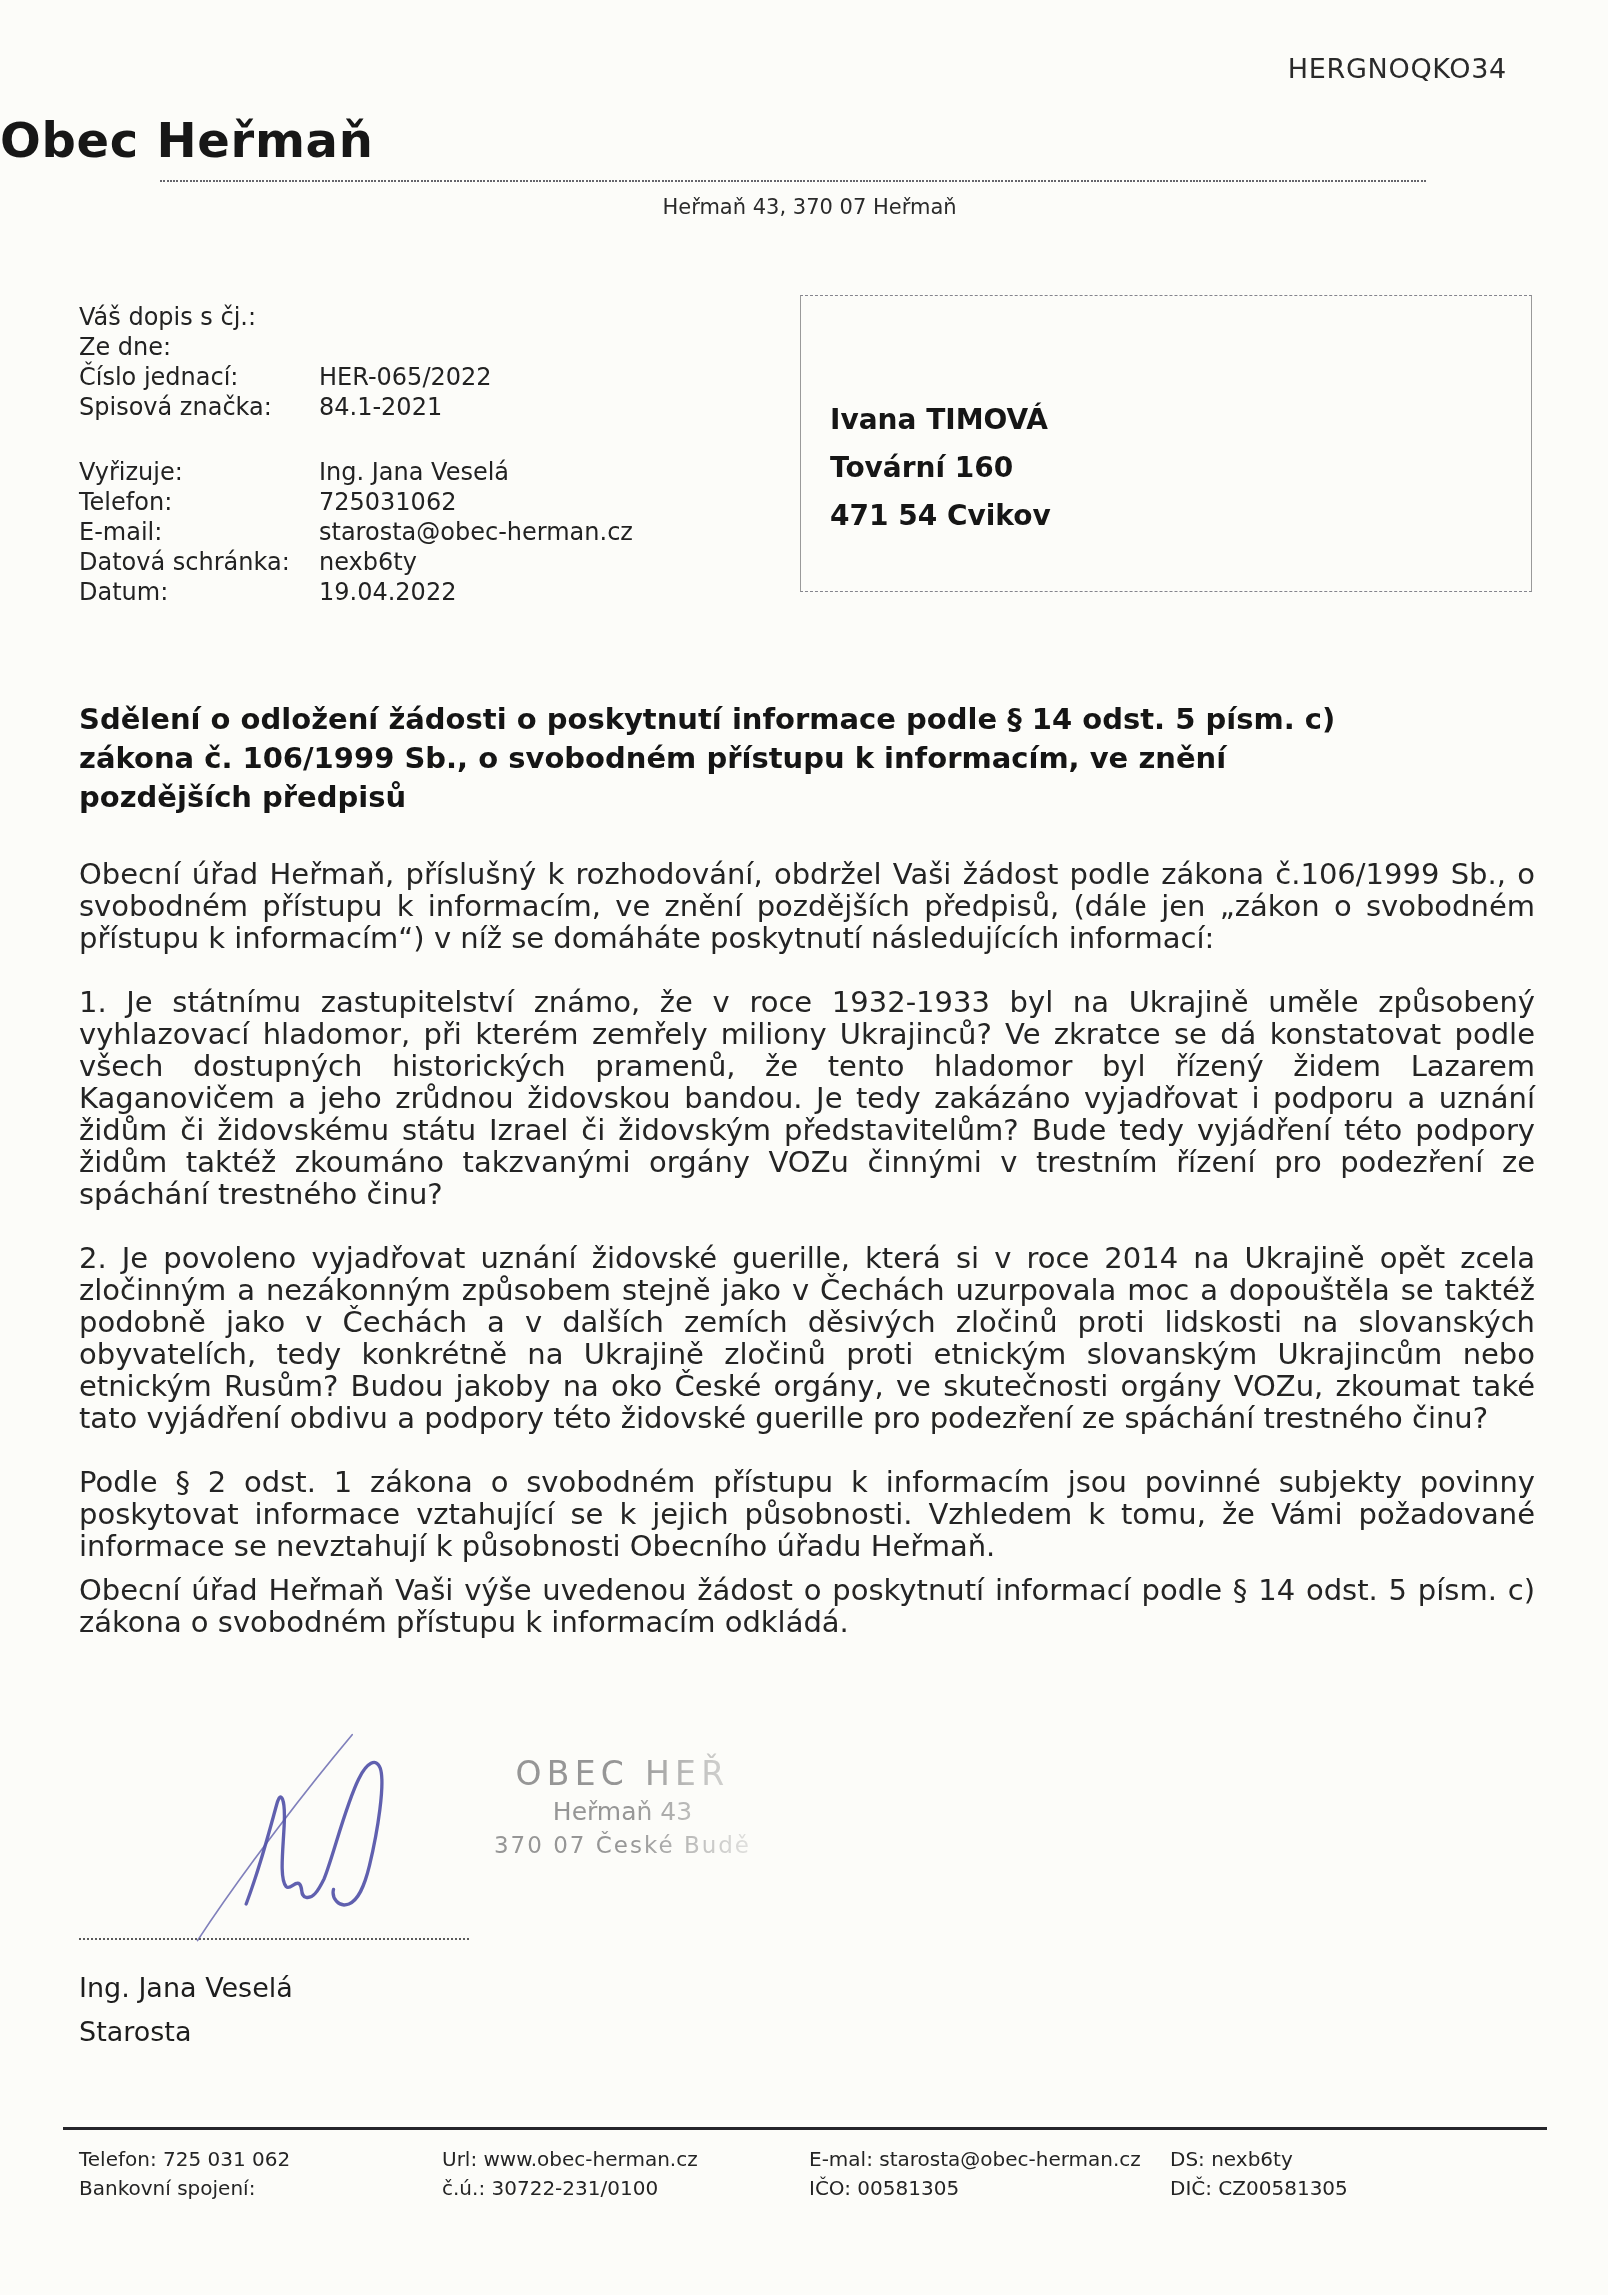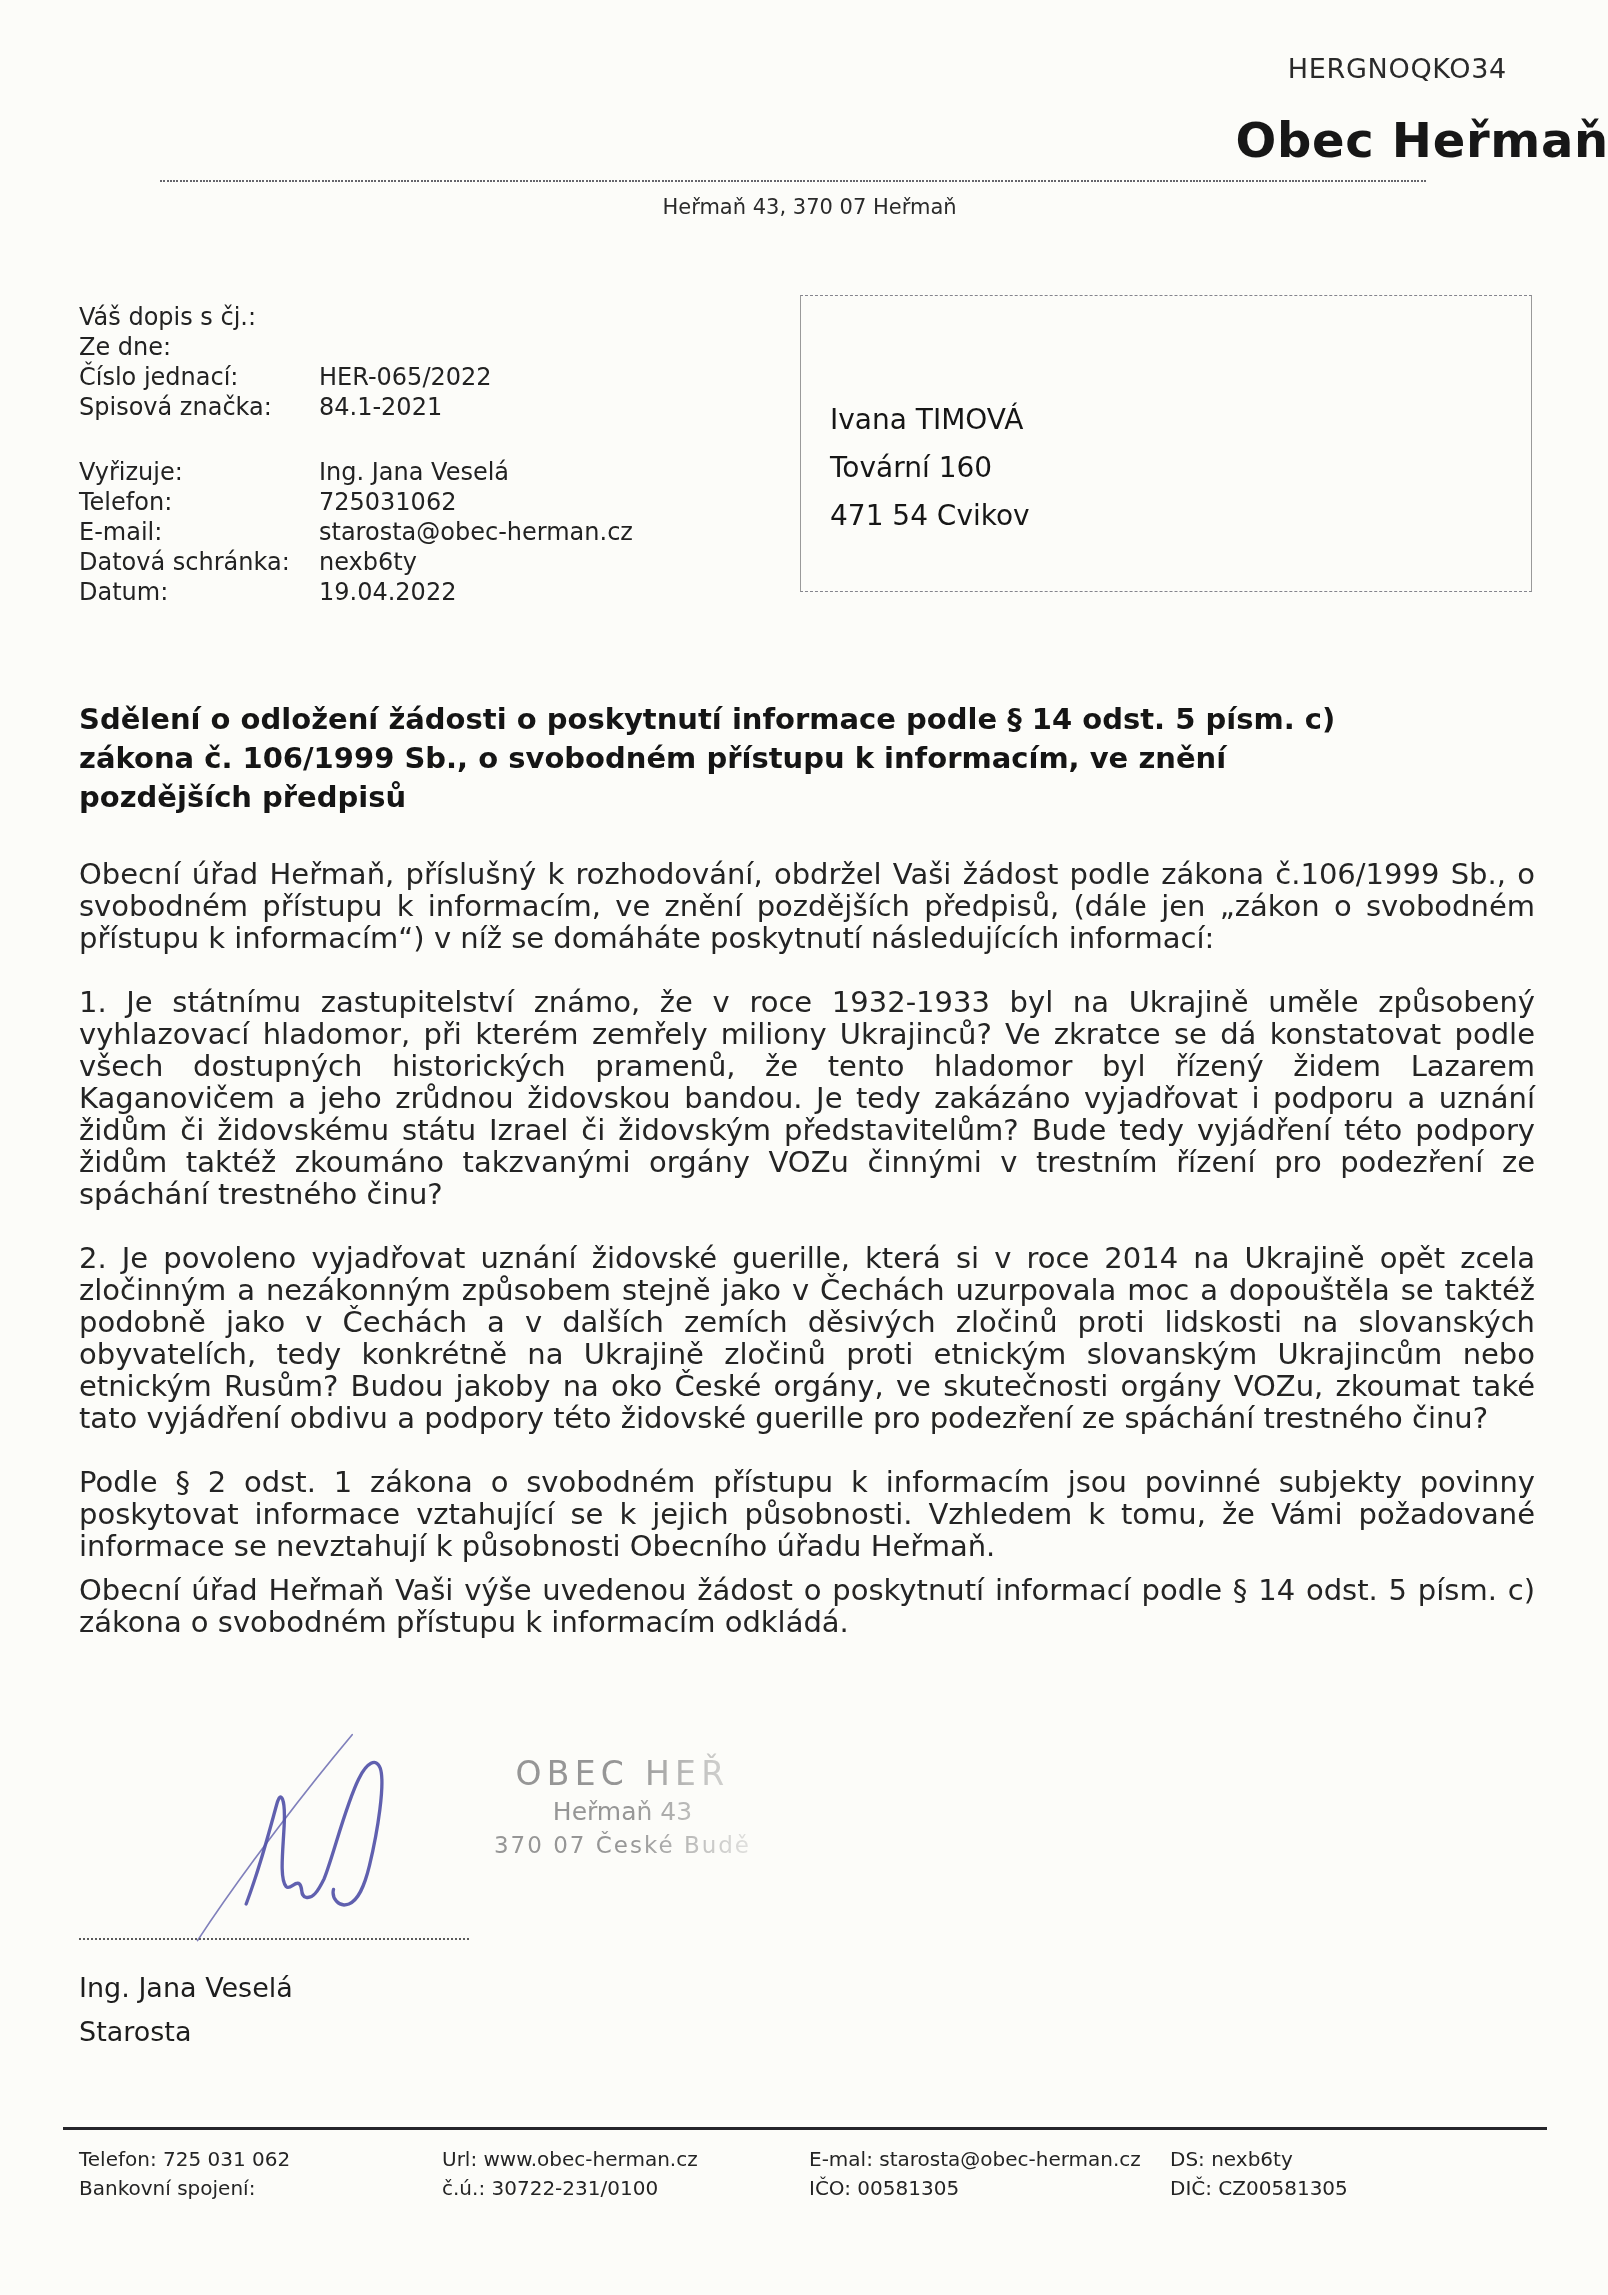--- a/index.html
+++ b/index.html
@@ -12,21 +12,21 @@
     overflow:hidden;
   }
   
   .doc-code{
     position:absolute;top:53px;right:102px;
     font-size:27px;letter-spacing:0.7px;color:#2a2a2a;
   }
   
   .title{
     position:absolute;top:112px;left:0;right:0;
-    text-align:right;font-size:48px;font-weight:700;color:#171717;
+    text-align:left;font-size:48px;font-weight:700;color:#171717;
     letter-spacing:0.7px;
   }
   .title-rule{
     position:absolute;top:180px;left:160px;width:1266px;height:2px;
     background:repeating-linear-gradient(90deg,#4a4a52 0 2px,transparent 2px 3.3px);
     opacity:.85;
   }
   .subtitle{
     position:absolute;top:195px;left:0;right:0;
     text-align:center;font-size:21px;color:#2b2b2b;padding-left:10px;
@@ -42,21 +42,21 @@
   .meta-value{flex:1;}
   
   .recipient-box{
     position:absolute;top:295px;left:800px;width:732px;height:297px;
     border-left:1.3px solid #9a9a9a;border-right:1.3px solid #9a9a9a;
     border-top:1.3px dashed #85858d;border-bottom:1.3px dashed #85858d;
     box-sizing:border-box;
     padding:100px 0 0 29px;
   }
   .recipient-line{
-    font-size:28px;font-weight:400;line-height:48px;color:#161616;
+    font-size:28px;font-weight:700;line-height:48px;color:#161616;
   }
   
   .subject{
     position:absolute;top:700px;left:79px;width:1459px;
     font-size:29px;font-weight:700;line-height:39px;color:#151515;
   }
   
   .body-text{
     position:absolute;top:858px;left:79px;width:1456px;
     font-size:29px;line-height:32px;color:#242424;

